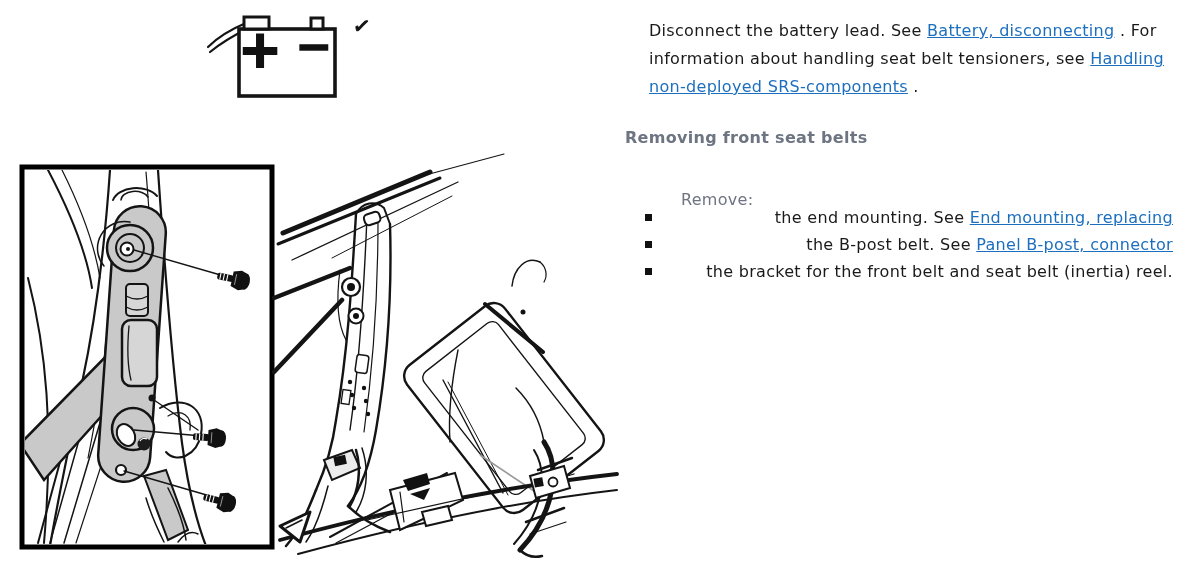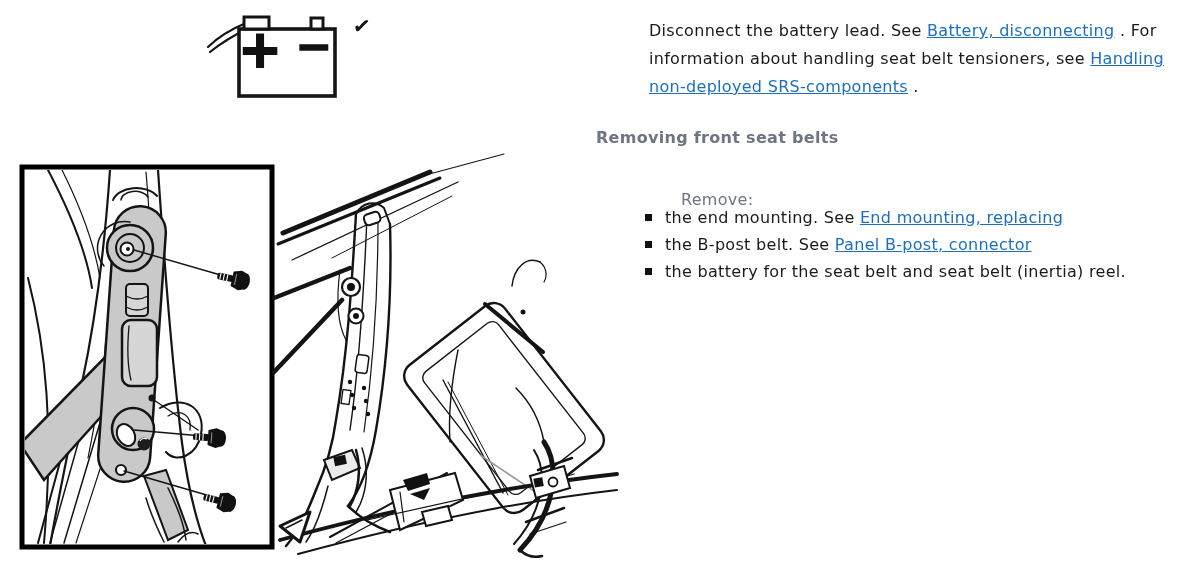--- a/index.html
+++ b/index.html
@@ -27,42 +27,42 @@
   .battery-fig{position:absolute;left:200px;top:8px;}
   .inset-fig{position:absolute;left:18px;top:158px;}
   .car-fig{position:absolute;left:272px;top:150px;}
 
   .intro{
     position:absolute;left:625px;top:17px;width:542px;
     font-size:16px;line-height:28px;letter-spacing:0.3px;margin-left:24px;
   }
   .intro a,.list a{color:var(--link);text-decoration:underline;cursor:pointer;}
   .section-heading{
-    position:absolute;left:596px;top:128px;
+    position:absolute;left:625px;top:128px;
     font-size:16px;font-weight:bold;letter-spacing:0.3px;
     color:var(--muted-heading);
     text-align:right;
   }
   .lead{
     position:absolute;left:681px;top:183px;
     font-size:16px;letter-spacing:0.3px;
     color:var(--muted-heading);
     margin-top:7px;
   }
   .list{
     position:absolute;left:645px;top:206px;width:528px;
     list-style:none;
     font-size:16px;line-height:23px;letter-spacing:0.3px;
   }
   .list li{display:flex;margin-bottom:4px;}
   .bullet{
     flex:0 0 auto;width:7px;height:7px;background:#111;
     margin:8px 13px 0 0;
   }
-  .li-text{flex:1 1 auto;}
+  .li-text{flex:1 1 auto;text-align:right;}
 </style>
 </head>
 <body>
 
 <div class="page">
 
   <svg class="battery-fig" width="185" height="102" viewBox="0 0 185 102">
     <g>
       <path class="ln" d="M46,15 Q22,25 8,39" stroke-width="2.2"></path>
       <path class="ln" d="M49,20 Q26,31 10,44" stroke-width="2.2"></path>
@@ -255,17 +255,17 @@
     <li>
       <span class="bullet"></span>
       <span class="li-text"><span>the end mounting. See </span><a>End mounting, replacing</a></span>
     </li>
     <li>
       <span class="bullet"></span>
       <span class="li-text"><span>the B-post belt. See </span><a>Panel B-post, connector</a></span>
     </li>
     <li>
       <span class="bullet"></span>
-      <span class="li-text">the battery for the seat belt and seat belt (inertia) reel.</span>
+      <span class="li-text">the bracket for the front belt and seat belt (inertia) reel.</span>
     </li>
   </ul>
 
 </div>
 
 </body></html>

